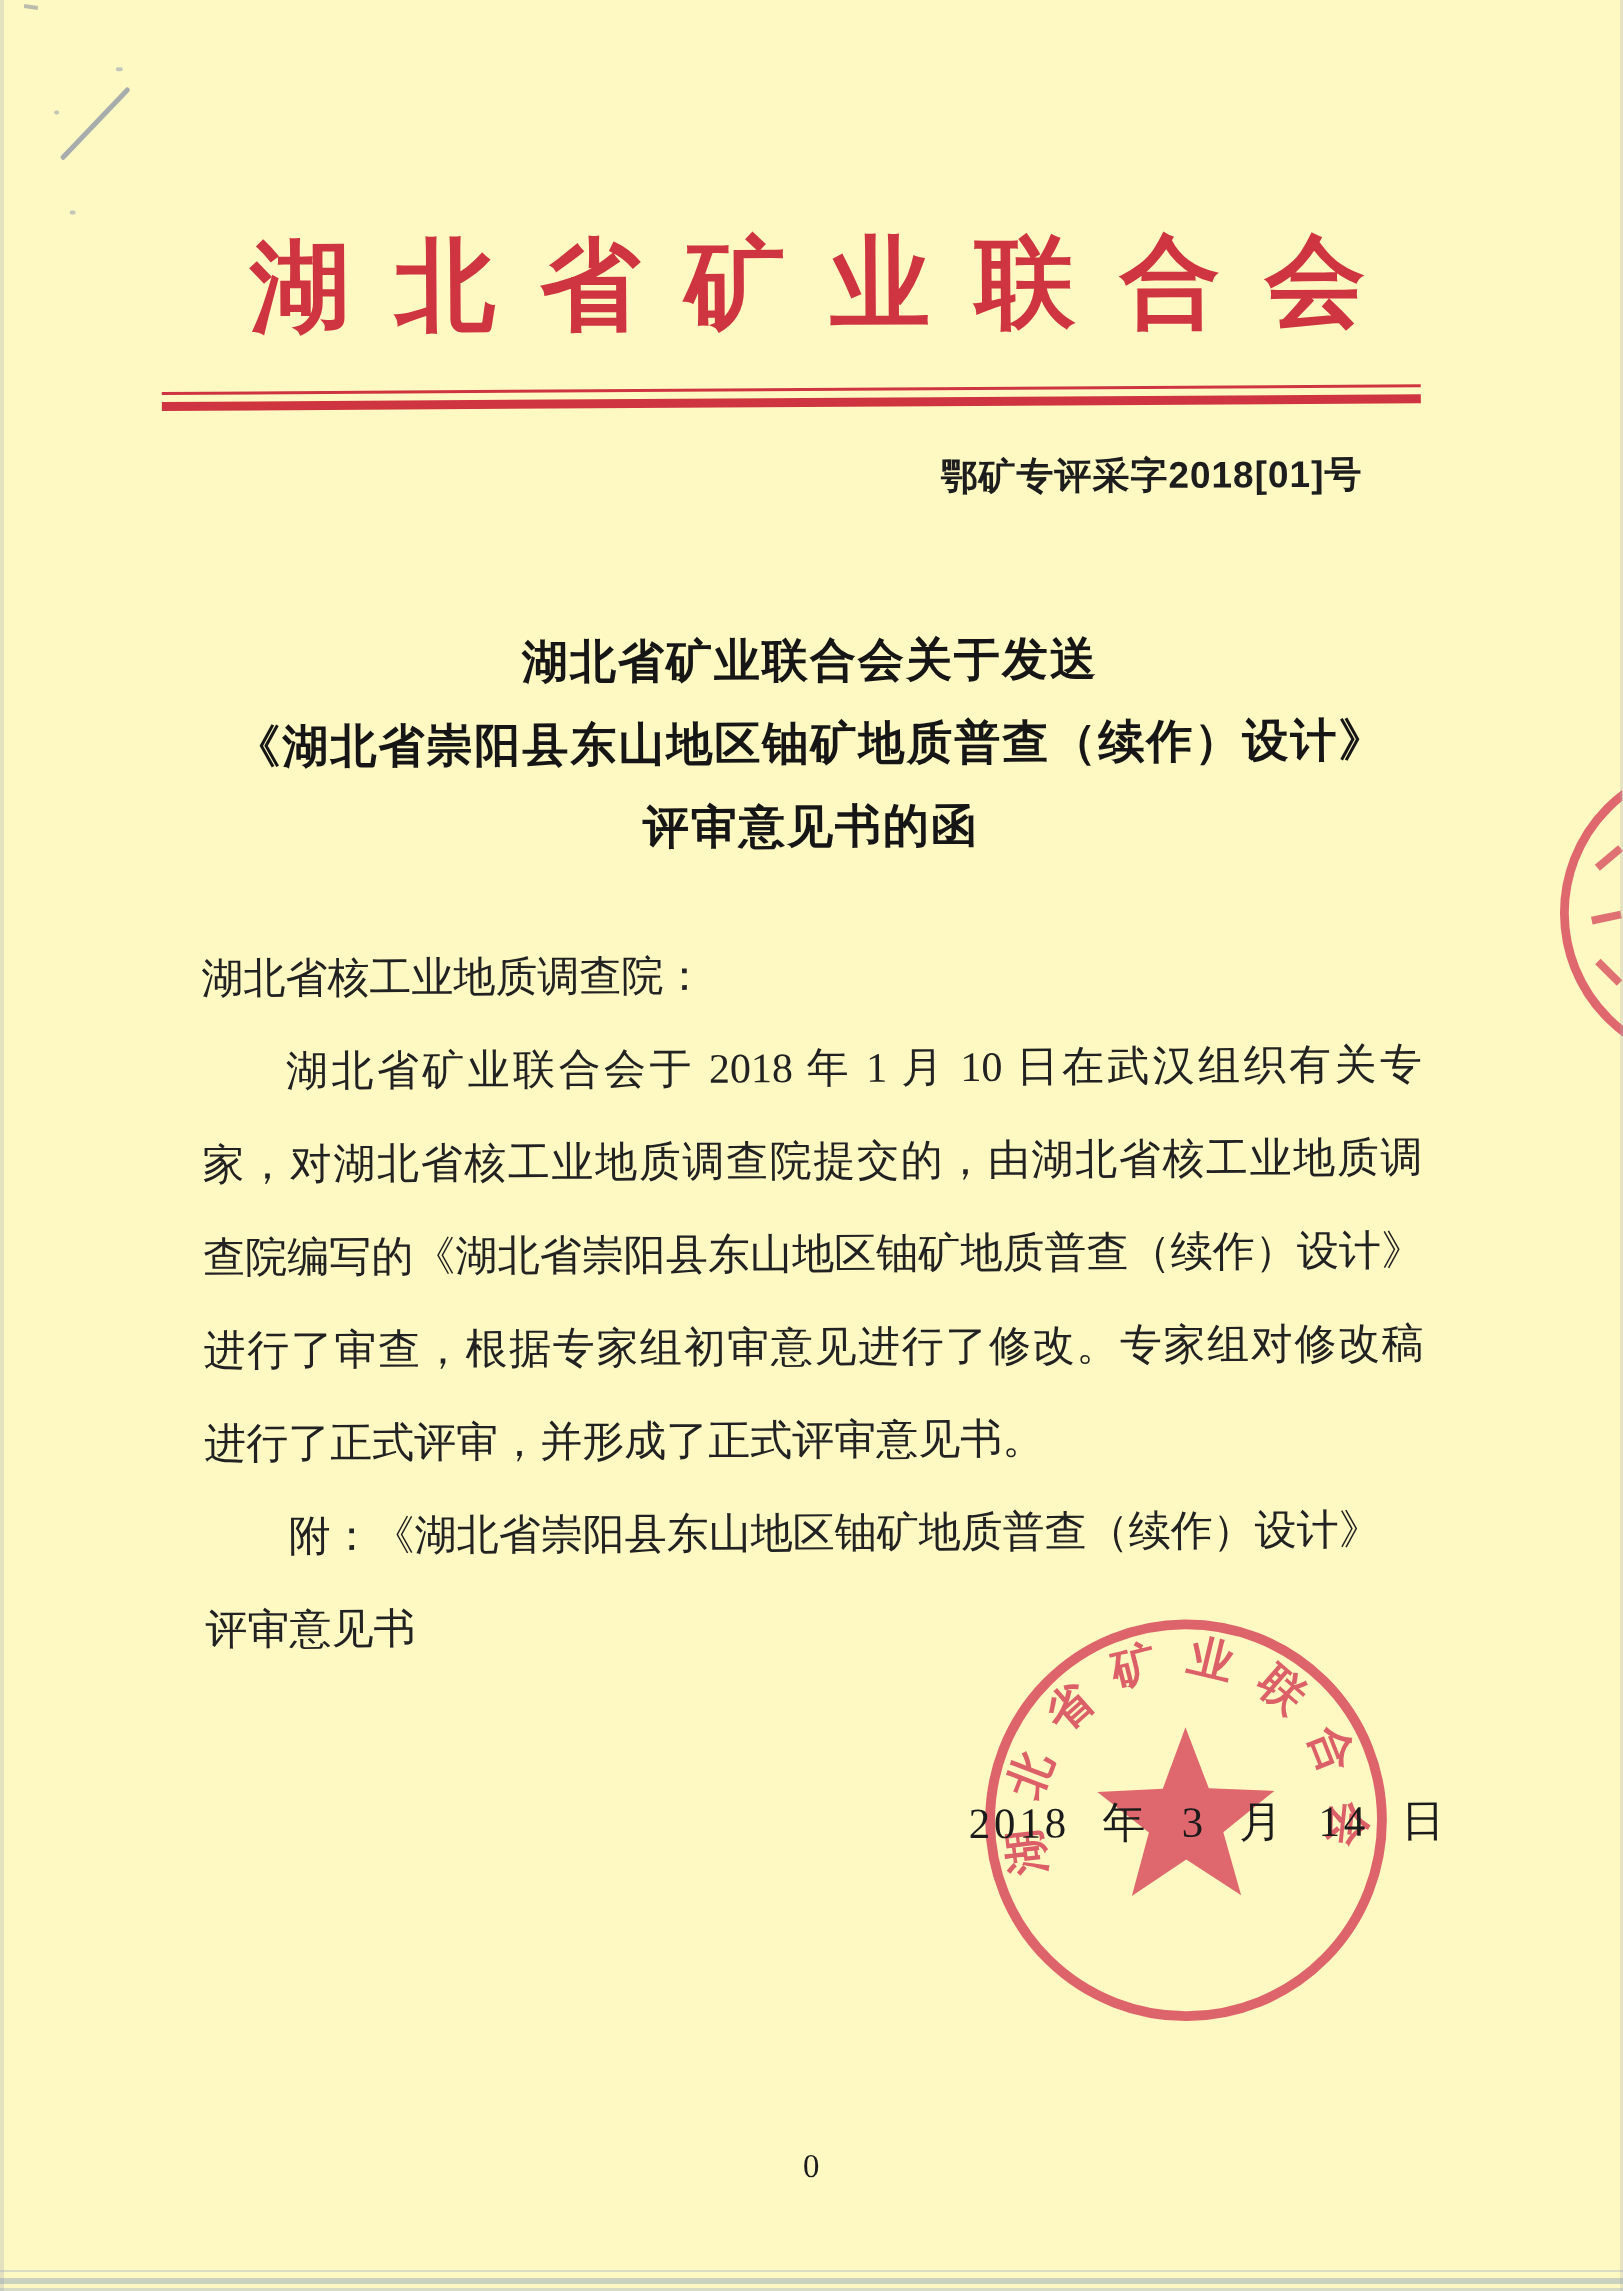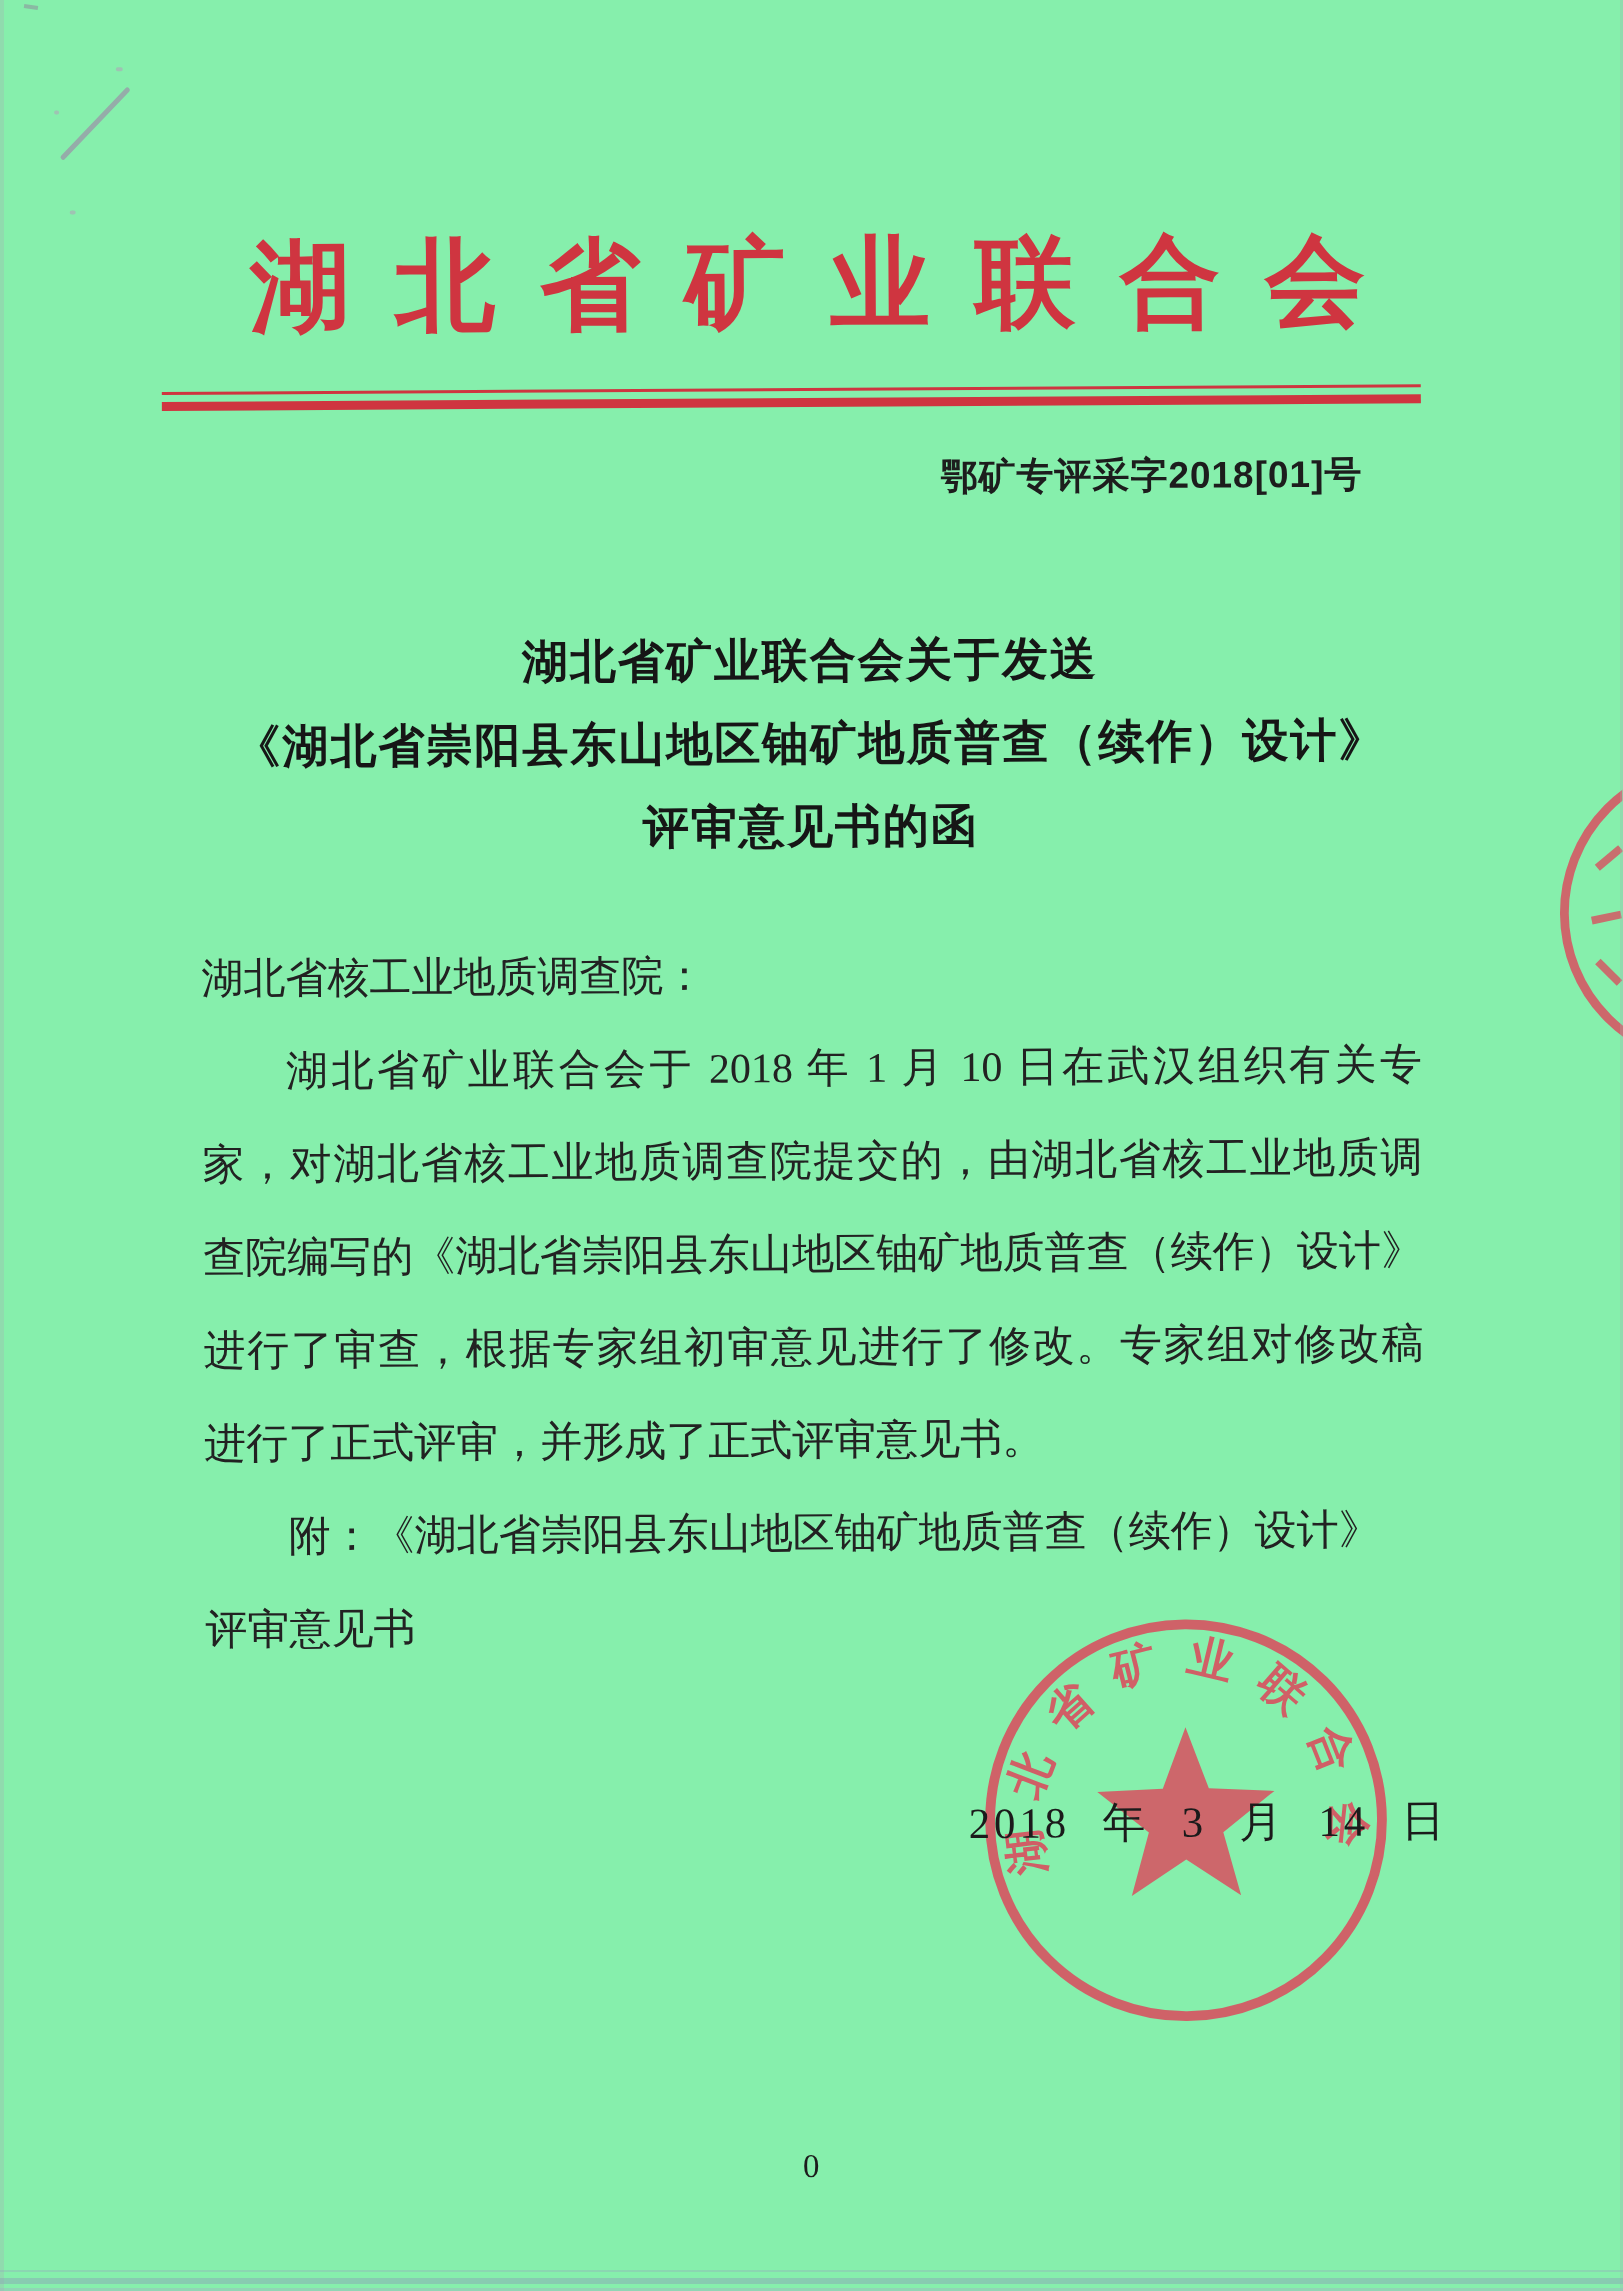--- a/index.html
+++ b/index.html
@@ -2,21 +2,21 @@
 <html><head>
 <meta charset="utf-8">
 <style>
   html,body{margin:0;padding:0;}
   body{
     width:1623px;height:2292px;position:relative;overflow:hidden;
     background:#f4f4f2;
     font-family:"Liberation Serif", serif;
   }
   .page{
-    position:absolute;inset:0;background:#86efac;overflow:hidden;
+    position:absolute;inset:0;background:#fef9c3;overflow:hidden;
   }
   .skew{
     position:absolute;inset:0;transform:rotate(-0.35deg);transform-origin:50% 40%;
   }
   
   .pencil-mark{
     position:absolute;left:66px;top:152px;width:98px;height:4.9px;
     background:#98a0a8;border-radius:2.9px;opacity:.85;
     transform:rotate(-46deg);transform-origin:left center;
   }

